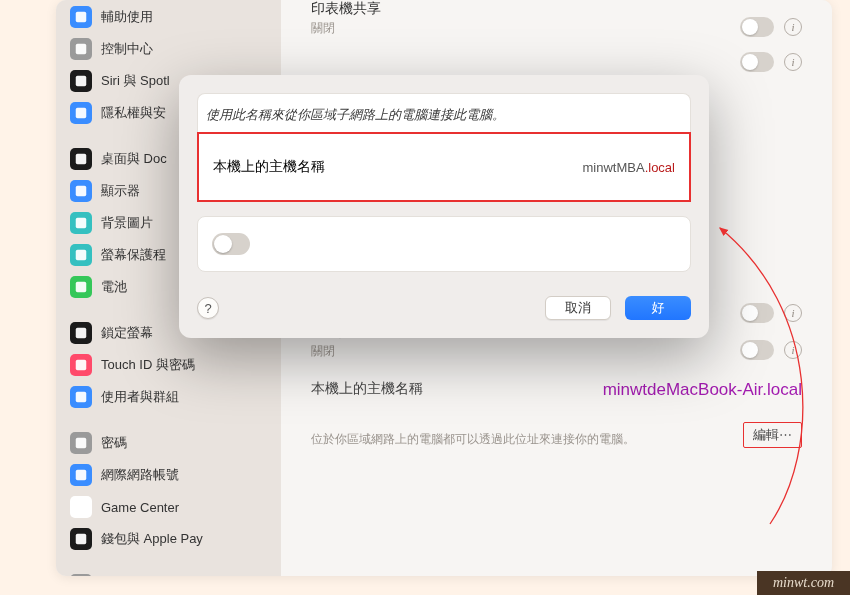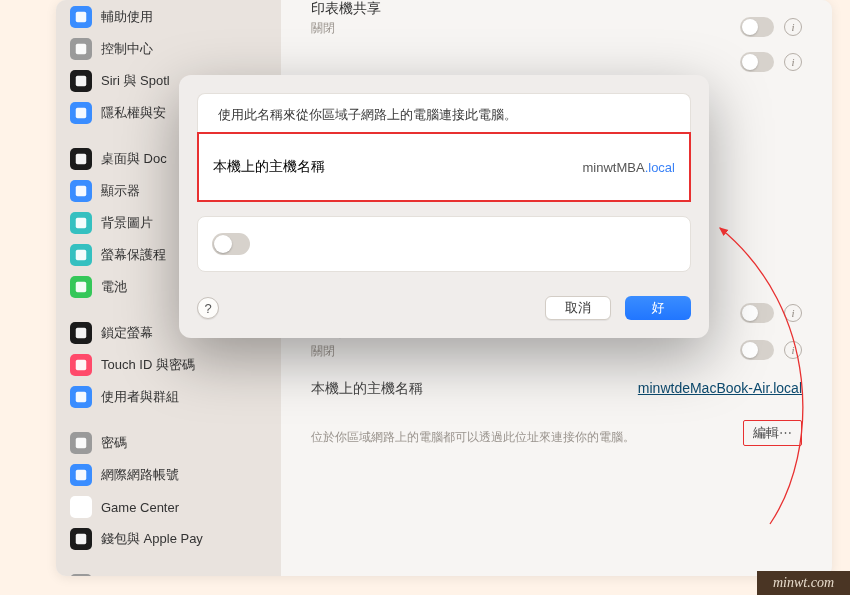--- a/index.html
+++ b/index.html
@@ -13,32 +13,32 @@
   .main { flex: 1; background: #f7f5f3; padding: 0 30px 20px 30px; position: relative; color: #333; }
   .share-row { display: flex; justify-content: space-between; align-items: flex-end; padding: 0 0; }
   .share-title { font-size: 14px; color: #333; }
   .share-sub { font-size: 12px; color: #9a948e; margin-top: 2px; }
   .right-ctl { display: flex; align-items: center; gap: 10px; }
   .toggle { width: 34px; height: 20px; background: #d7d2cc; border-radius: 11px; position: relative; }
   .toggle::after { content: ""; position: absolute; left: 2px; top: 2px; width: 16px; height: 16px; background: #fff; border-radius: 50%; box-shadow: 0 1px 2px rgba(0,0,0,0.2); }
   .info-ic { width: 18px; height: 18px; border: 1.5px solid #b6afa8; border-radius: 50%; display: flex; align-items: center; justify-content: center; font-size: 11px; font-style: italic; color: #8e867e; font-family: Georgia, serif; }
   .hostname-box { margin-top: 20px; }
   .hostname-hdr { display: flex; justify-content: space-between; font-size: 14px; color: #444; }
-  .hostname-val { font-size: 14px; color: #0c4a6e; text-decoration: underline; }
+  .hostname-val { font-size: 17px; color: #a21caf; }
   .hostname-desc { font-size: 12px; color: #9a948e; margin-top: 10px; }
   .edit-btn { border: 1.8px solid #e83030; padding: 3px 9px; font-size: 13px; color: #444; background: transparent; border-radius: 2px; margin-top: 12px; }
   .edit-row { display: flex; justify-content: space-between; align-items: flex-end; margin-top: 10px; gap: 24px; }
 
   
   .modal-backdrop { position: absolute; left: 0; right: 0; top: 0; bottom: 0; display: flex; align-items: flex-start; justify-content: center; }
   .modal { margin-top: 75px; width: 530px; background: #f0edeb; border-radius: 12px; box-shadow: 0 20px 60px rgba(0,0,0,0.35); padding: 18px; }
-  .modal-desc { font-size: 13px; color: #3a3a3a; padding: 12px 8px 8px 20px; background: #fff; border-radius: 8px 8px 0 0; border: 1px solid #e4e0db; border-bottom: none; }
+  .modal-desc { font-size: 13px; color: #3a3a3a; padding: 12px 8px 8px 8px; background: #fff; border-radius: 8px 8px 0 0; border: 1px solid #e4e0db; border-bottom: none; font-style: italic; }
   .modal-row1 { background: #fff; border: 2px solid #e83030; display: flex; justify-content: space-between; align-items: center; padding: 24px 14px; font-size: 14px; }
   .modal-row1 .val { color: #555; font-size: 13px; }
-  .modal-row1 .val .sfx { color: #3b82f6; }
+  .modal-row1 .val .sfx { color: #b91c1c; }
   .modal-row2 { background: #fff; border: 1px solid #e4e0db; border-radius: 8px; display: flex; justify-content: space-between; align-items: center; padding: 16px 14px; margin-top: 14px; font-size: 14px; }
   .toggle-lg { width: 38px; height: 22px; background: #d7d2cc; border-radius: 12px; position: relative; }
   .toggle-lg::after { content: ""; position: absolute; left: 2px; top: 2px; width: 18px; height: 18px; background: #fff; border-radius: 50%; box-shadow: 0 1px 2px rgba(0,0,0,0.25); }
   .modal-footer { display: flex; justify-content: space-between; align-items: center; margin-top: 24px; }
   .help-btn { width: 22px; height: 22px; border: 1px solid #c7c1bb; border-radius: 50%; background: #fdfcfa; display: flex; align-items: center; justify-content: center; font-size: 13px; color: #555; box-shadow: 0 1px 1px rgba(0,0,0,0.08); }
   .btn-grp { display: flex; gap: 14px; }
   .btn { min-width: 66px; height: 24px; border-radius: 6px; font-size: 13px; border: none; cursor: pointer; }
   .btn-cancel { background: #fff; border: 1px solid #d3cdc6; color: #333; box-shadow: 0 1px 1px rgba(0,0,0,0.06); }
   .btn-ok { background: linear-gradient(#3a8dff, #2176ff); color: #fff; }
 

